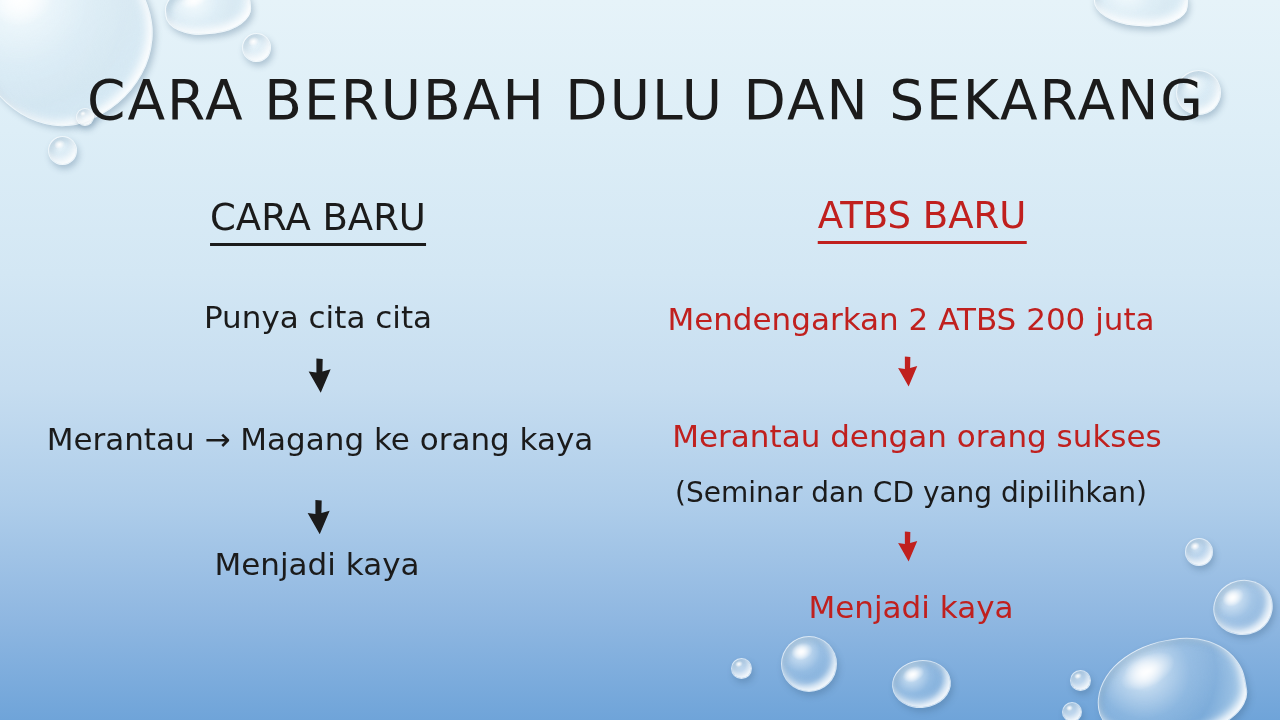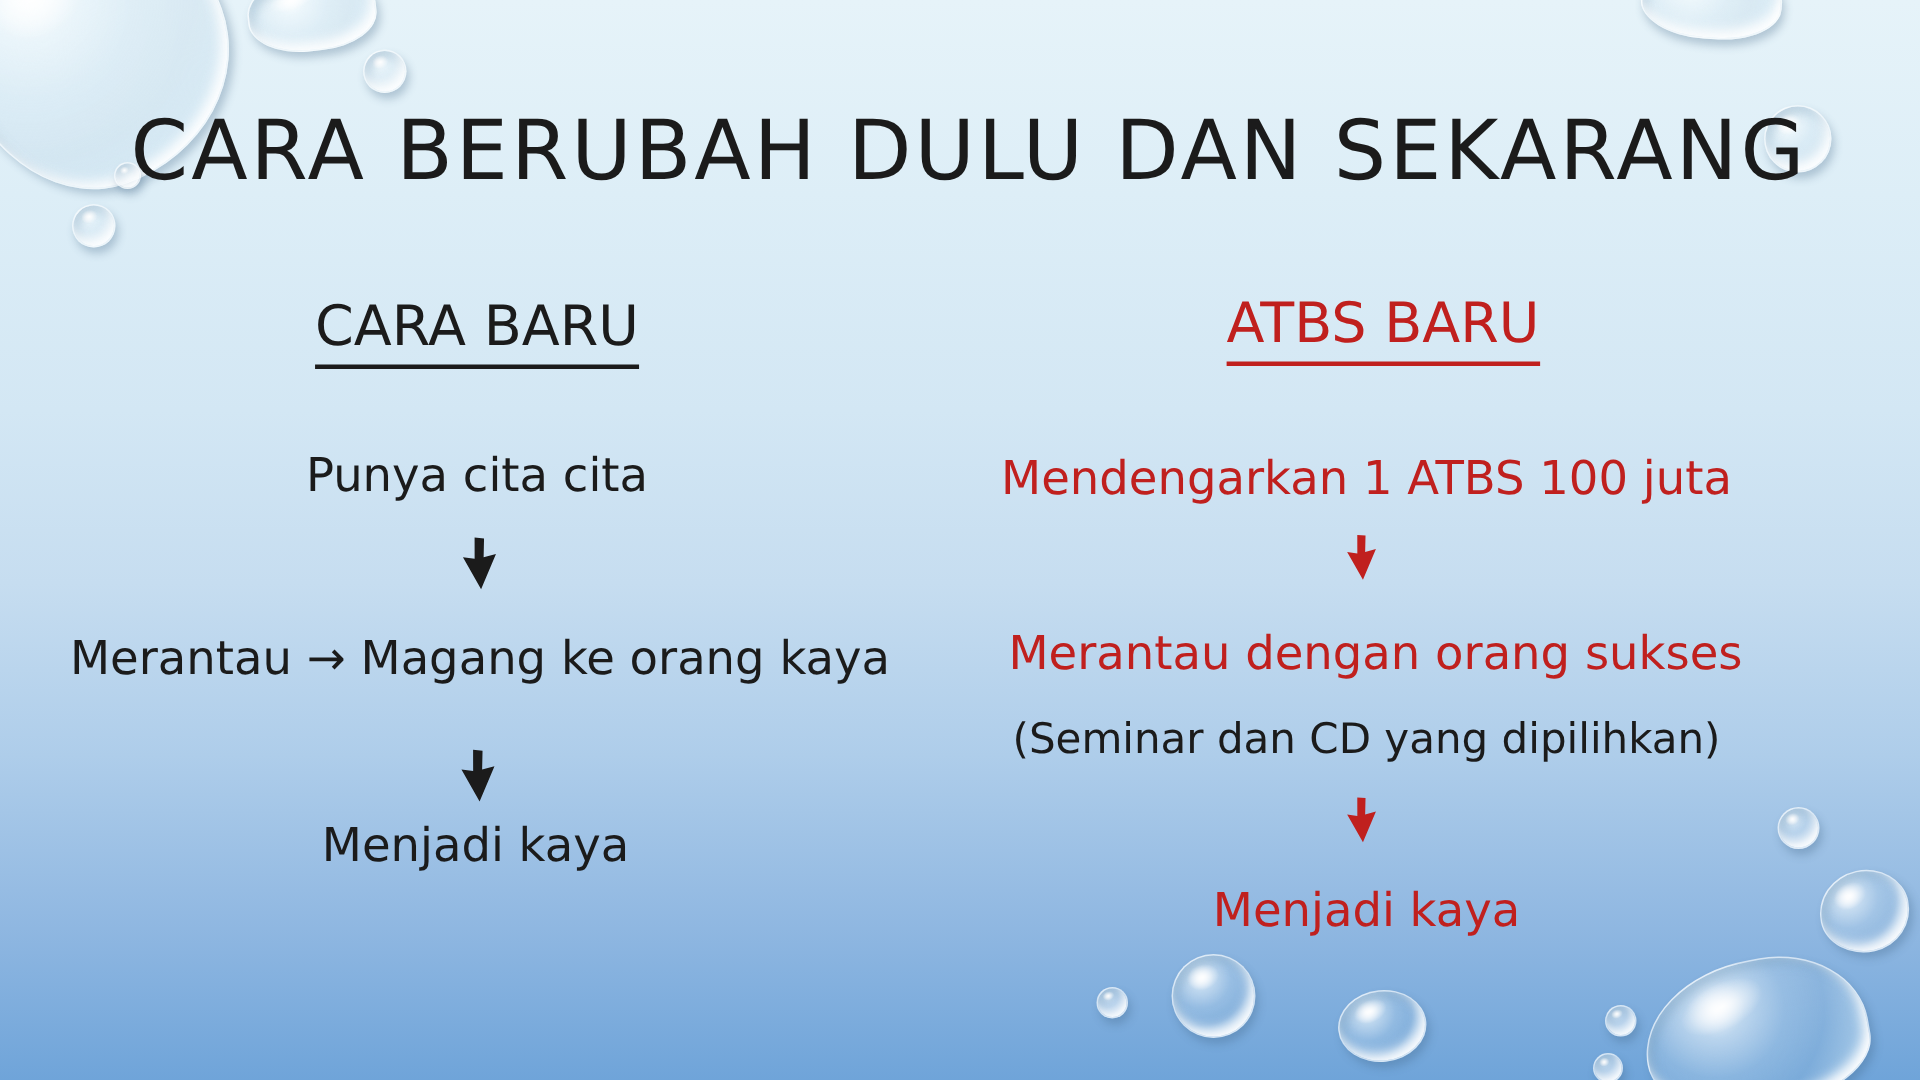--- a/index.html
+++ b/index.html
@@ -107,21 +107,21 @@
         <path d="M10.5 .5 L17 1.5 L15.8 14.5 L24.5 12.8 L12.5 36.5 L1.5 13.5 L9.5 15.2 Z" fill="currentColor"></path>
       </svg>
     </div>
     <div class="line body-line old" style="left:317px;top:547px;">Menjadi kaya</div>
   </section>
 
   <section>
     <div class="line heading new" style="left:922px;top:196px;">
       <span class="u">ATBS BARU</span>
     </div>
-    <div class="line body-line new" style="left:911px;top:302px;">Mendengarkan 1 ATBS 100 juta</div>
+    <div class="line body-line new" style="left:911px;top:302px;">Mendengarkan 2 ATBS 200 juta</div>
     <div class="arrow new" style="left:908px;top:356px;">
       <svg width="22" height="31" viewBox="0 0 26 37" aria-hidden="true">
         <path d="M10.5 .5 L17 1.5 L15.8 14.5 L24.5 12.8 L12.5 36.5 L1.5 13.5 L9.5 15.2 Z" fill="currentColor"></path>
       </svg>
     </div>
     <div class="line body-line new" style="left:917px;top:419px;">Merantau dengan orang sukses</div>
     <div class="line note-line black" style="left:911px;top:478px;">(Seminar dan CD yang dipilihkan)</div>
     <div class="arrow new" style="left:908px;top:531px;">
       <svg width="22" height="31" viewBox="0 0 26 37" aria-hidden="true">
         <path d="M10.5 .5 L17 1.5 L15.8 14.5 L24.5 12.8 L12.5 36.5 L1.5 13.5 L9.5 15.2 Z" fill="currentColor"></path>

